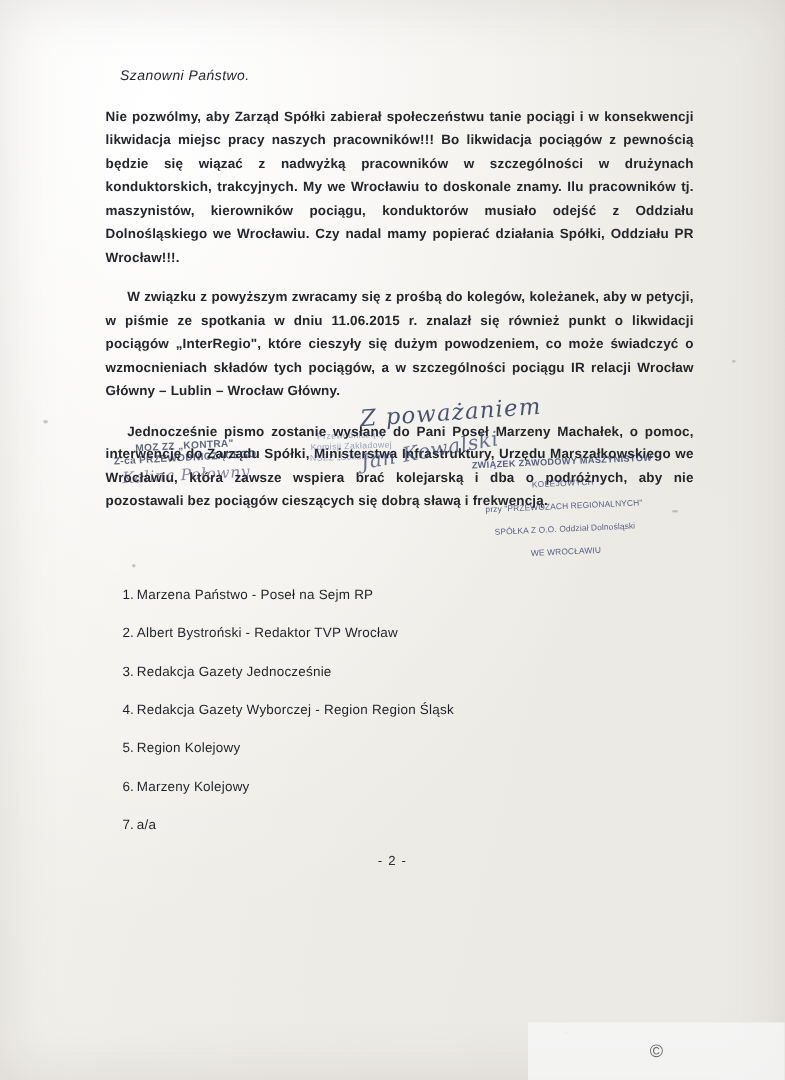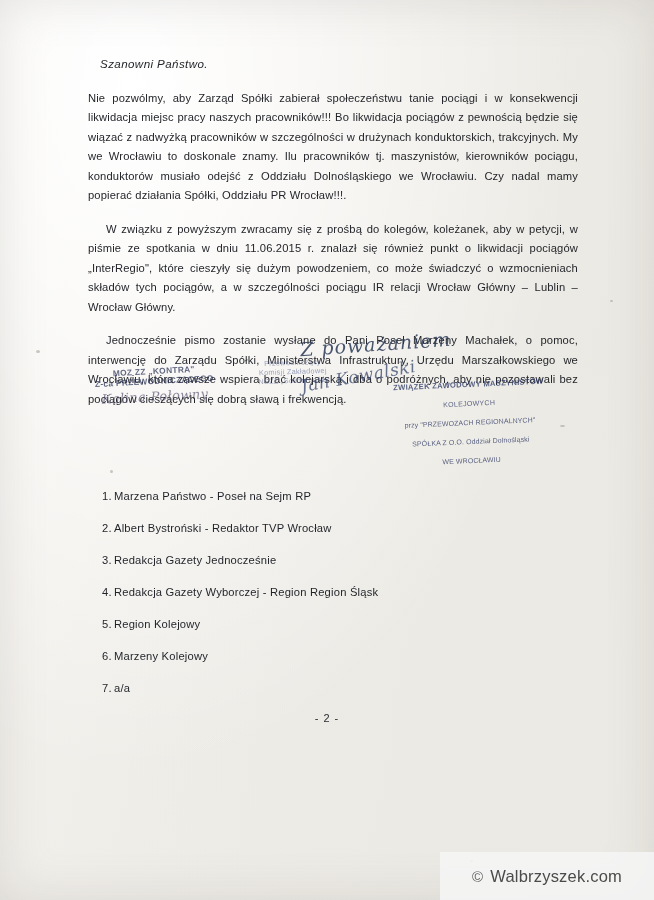--- a/index.html
+++ b/index.html
@@ -44,20 +44,21 @@
   }
   .salutation {
     font-style: italic;
     font-size: 11.6px;
     margin: 0 0 15px 12px;
     letter-spacing: 0.4px;
   }
   p.body {
     margin: 0 0 14px 0;
     text-align: justify;
+    font-weight: bold;
   }
   p.indent {
     text-indent: 18px;
   }
   .handwriting {
     position: absolute;
     left: 300px;
     top: 333px;
     font-family: "DejaVu Serif", serif;
     font-style: italic;
@@ -272,16 +273,15 @@
   <div class="page-number">- 2 -</div>
 
   <div class="speck" style="left:36px; top:350px; width:4px; height:3px;"></div>
   <div class="speck" style="left:610px; top:300px; width:3px; height:2px;"></div>
   <div class="speck" style="left:560px; top:425px; width:5px; height:2px;"></div>
   <div class="speck" style="left:110px; top:470px; width:3px; height:3px;"></div>
   <div class="speck" style="left:470px; top:860px; width:3px; height:2px;"></div>
 
   <div class="watermark">
     <span class="copy">©</span>
-    <span>Walbrzyszek.com</span>
   </div>
 
 </div>
 
 </body></html>

